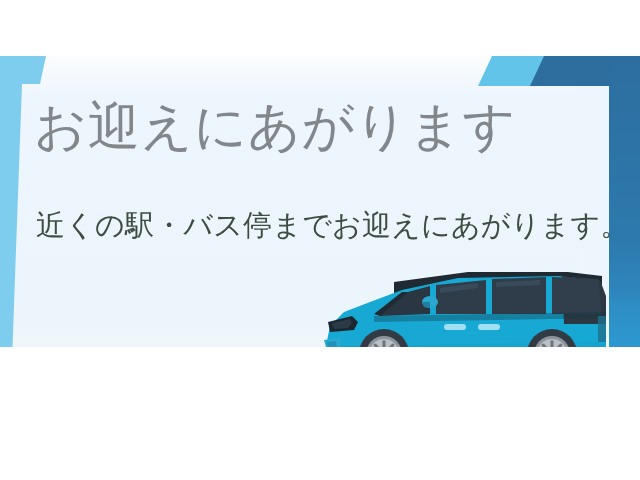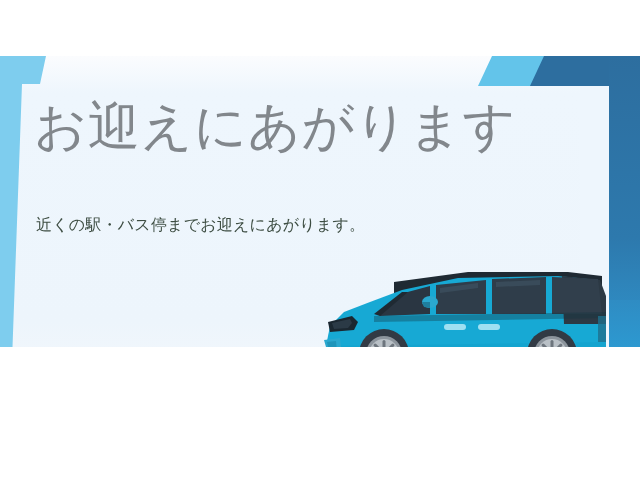--- a/index.html
+++ b/index.html
@@ -50,21 +50,21 @@
                  clip-path:polygon(24px 0, 160px 0, 136px 46px, 0 46px);}
   
   .deco-br-hair{left:398px;top:380px;width:70px;height:22px;
                 background:linear-gradient(105deg,rgba(255,255,255,0) 0%,#ffffff 50%,rgba(255,255,255,0) 100%);
                 transform:rotate(-16deg);opacity:.9;}
 
   
   .title{position:absolute;left:34px;top:97px;font-size:52px;line-height:1.12;
          color:#82878c;letter-spacing:.5px;white-space:nowrap;font-weight:400;}
 
-  .body-text{position:absolute;left:36px;top:205px;font-size:16px;line-height:40px;
+  .body-text{position:absolute;left:36px;top:205px;font-size:29px;line-height:40px;
              color:#3d4d42;letter-spacing:.2px;white-space:nowrap;}
   .body-line{display:block;}
 
   
   .car-wrap{position:absolute;left:318px;top:250px;width:300px;height:145px;}
   .car-wrap svg{display:block;width:300px;height:145px;}
 </style>
 </head>
 <body>
 

